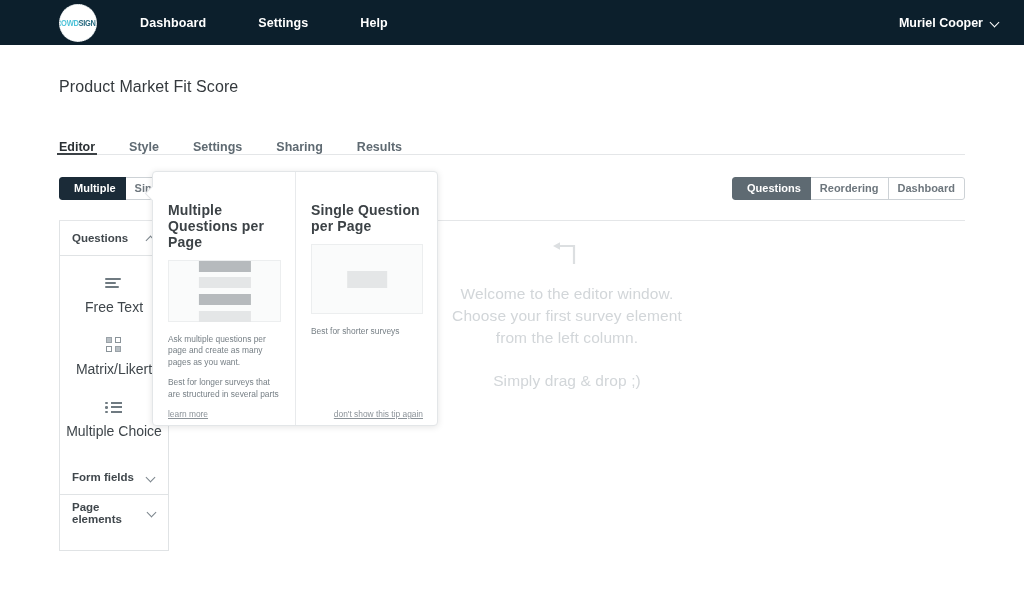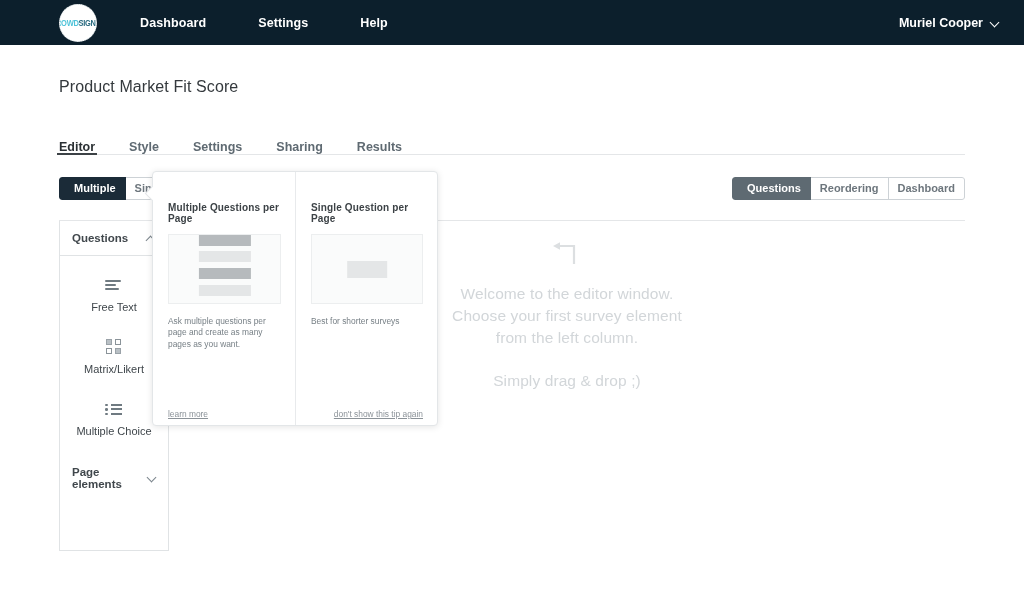--- a/index.html
+++ b/index.html
@@ -152,21 +152,21 @@
   .accordion-head .chev { color: #7b858c; }
   .accordion-head.plain { border-bottom: 1px solid #e0e3e5; }
   #qlist { padding: 8px 0 10px; }
   .qitem {
     height: 62px;
     display: flex; flex-direction: column;
     align-items: center; justify-content: center;
     gap: 9px;
     cursor: grab;
   }
-  .qitem .lbl { font-size: 11px; color: #3f464b; white-space: nowrap; }
+  .qitem .lbl { font-size: 14px; color: #3f464b; white-space: nowrap; }
   .icn { width: 18px; height: 14px; position: relative; }
 
   
   .icn.freetext i {
     position: absolute; left: 0; height: 2px; background: #6f7a81; border-radius: 1px;
   }
   .icn.freetext i:nth-child(1) { top: 2px; width: 16px; }
   .icn.freetext i:nth-child(2) { top: 6px; width: 11px; }
   .icn.freetext i:nth-child(3) { top: 10px; width: 14px; }
 
@@ -228,21 +228,21 @@
     display: flex;
     z-index: 30;
   }
   .tipcol {
     flex: 1 1 50%;
     padding: 30px 14px 0 15px;
     display: flex; flex-direction: column;
   }
   .tipcol + .tipcol { border-left: 1px solid #e8eaec; }
   .tiphead {
-    font-size: 10px; font-weight: bold; color: #3c4246;
+    font-size: 14px; font-weight: bold; color: #3c4246;
     letter-spacing: 0.15px;
     margin-bottom: 10px;
   }
   .thumb {
     height: 70px;
     background: #fafbfb;
     border: 1px solid #eceeef;
     position: relative;
     margin-bottom: 12px;
   }
@@ -356,20 +356,24 @@
               <i class="l r2"></i>
             <i class="d r3"></i>
               <i class="l r3"></i>
           </span>
           <span class="lbl">Multiple Choice</span>
         </div>
 
 
       </div>
 
+      <div class="accordion-head plain">
+        <span>Form fields</span>
+        <span class="chev"></span>
+      </div>
 
       <div class="accordion-head plain" style="border-bottom:none">
         <span>Page elements</span>
         <span class="chev"></span>
       </div>
 
     </div>
 
     <div id="editor">
       <svg id="arrow" viewBox="0 0 30 26">
@@ -393,20 +397,21 @@
 
   <div class="tipcol">
     <div class="tiphead">Multiple Questions per Page</div>
     <div class="thumb">
       <span class="bar dark" style="top:0px"></span>
       <span class="bar lite" style="top:16px"></span>
       <span class="bar dark" style="top:33px"></span>
       <span class="bar lite" style="top:50px"></span>
     </div>
     <div class="tiptext">Ask multiple questions per page and create as many pages as you want.</div>
+    <div class="tiptext">Best for longer surveys that are structured in several parts</div>
     <div class="tiplink">learn more</div>
   </div>
 
   <div class="tipcol">
     <div class="tiphead">Single Question per Page</div>
     <div class="thumb">
       <span class="bar lite" style="top:26px;width:36%;height:17px"></span>
     </div>
     <div class="tiptext">Best for shorter surveys</div>
     <div class="tiplink right">don't show this tip again</div>

